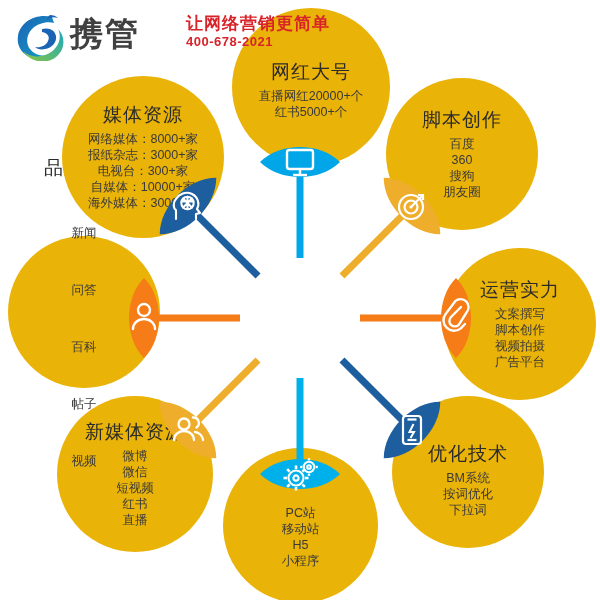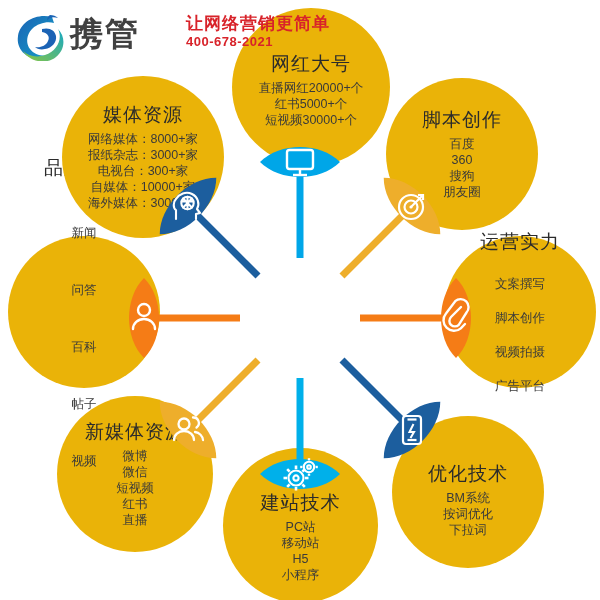--- a/index.html
+++ b/index.html
@@ -71,48 +71,46 @@
     </svg>
     <div id="logo-name">携管</div>
     <div id="logo-slogan">让网络营销更简单</div>
     <div id="logo-phone">400-678-2021</div>
   </div>
 
   <div class="bubble" style="left:232px;top:8px;width:158px;height:158px;padding-top:6px;">
     <div class="b-title">网红大号</div>
     <div class="b-line">直播网红20000+个</div>
     <div class="b-line">红书5000+个</div>
-    <div class="b-line">短视频30000+个</div>
   </div>
 
   <div class="bubble" style="left:386px;top:78px;width:152px;height:152px;">
     <div class="b-title">脚本创作</div>
     <div class="b-line">百度</div>
     <div class="b-line">360</div>
     <div class="b-line">搜狗</div>
     <div class="b-line">朋友圈</div>
   </div>
 
-  <div class="bubble" style="left:444px;top:236px;width:152px;height:152px;gap:18px;">
+  <div class="bubble" style="left:444px;top:248px;width:152px;height:152px;">
     <div class="b-title">运营实力</div>
     <div class="b-line">文案撰写</div>
     <div class="b-line">脚本创作</div>
     <div class="b-line">视频拍摄</div>
     <div class="b-line">广告平台</div>
   </div>
 
-  <div class="bubble" style="left:392px;top:416px;width:152px;height:152px;padding-top:16px;">
+  <div class="bubble" style="left:392px;top:396px;width:152px;height:152px;padding-top:16px;">
     <div class="b-title">优化技术</div>
     <div class="b-line">BM系统</div>
     <div class="b-line">按词优化</div>
     <div class="b-line">下拉词</div>
   </div>
 
   <div class="bubble" style="left:223px;top:448px;width:155px;height:155px;padding-top:22px;">
-    <div class="b-title">建站技术</div>
     <div class="b-line">PC站</div>
     <div class="b-line">移动站</div>
     <div class="b-line">H5</div>
     <div class="b-line">小程序</div>
   </div>
 
   <div class="bubble" style="left:57px;top:396px;width:156px;height:156px;">
     <div class="b-title">新媒体资源</div>
     <div class="b-line">微博</div>
     <div class="b-line">微信</div>

